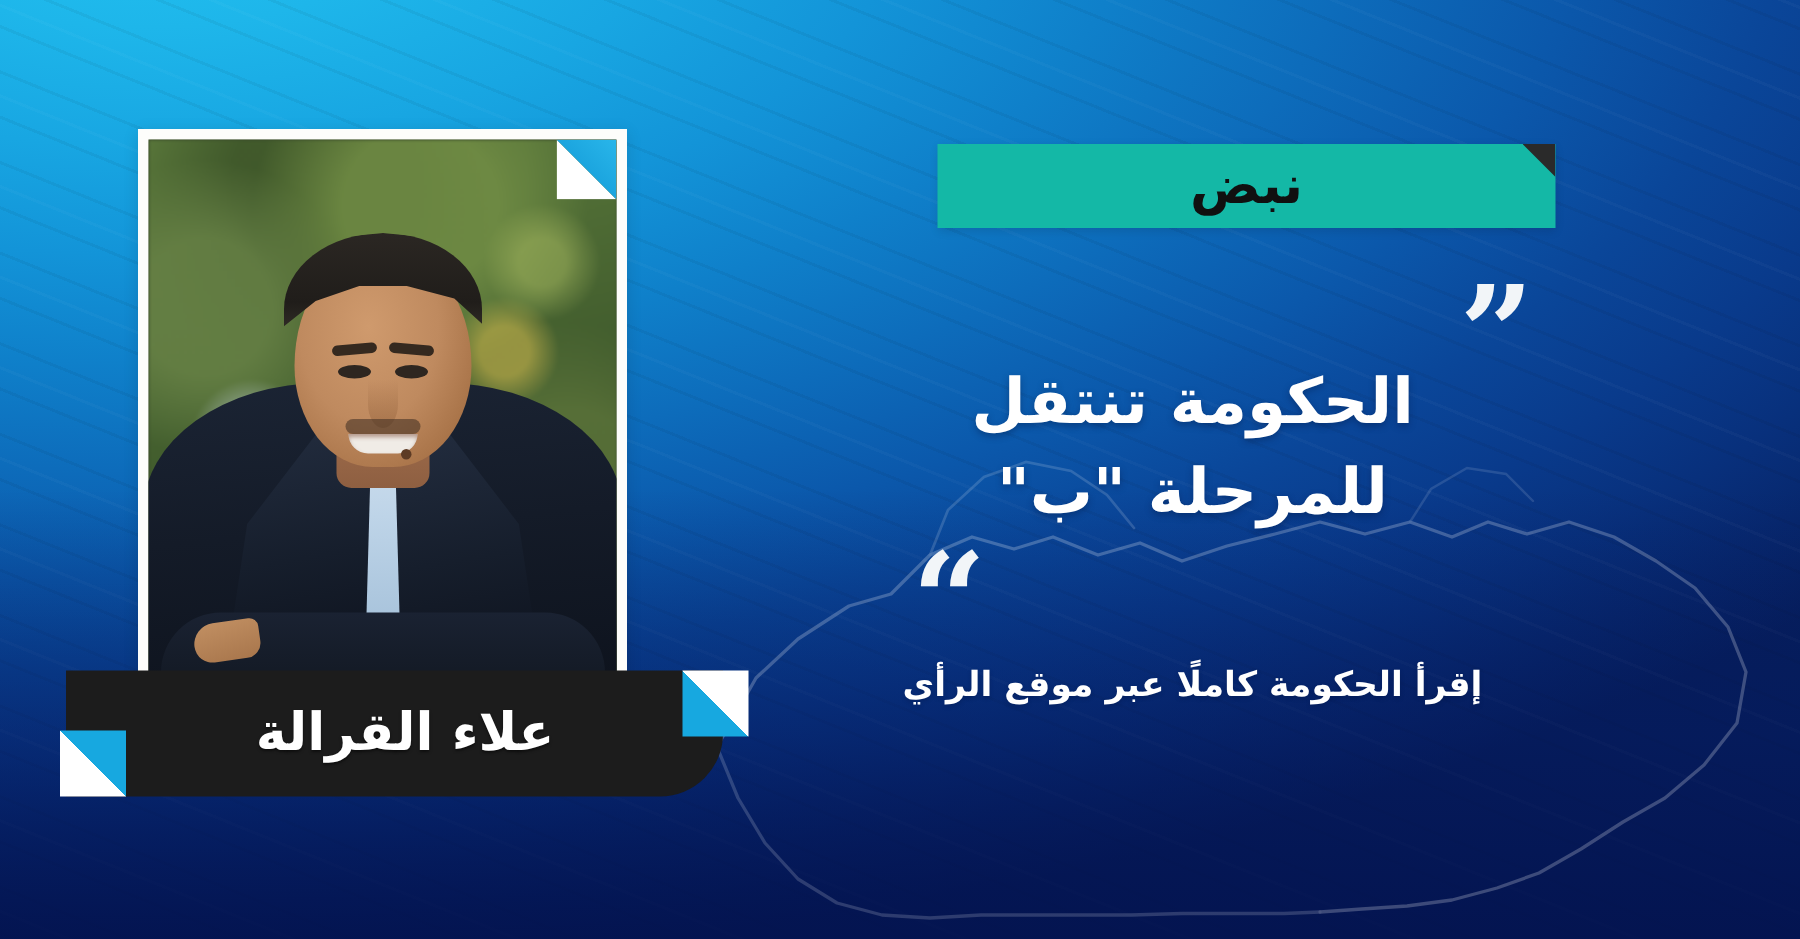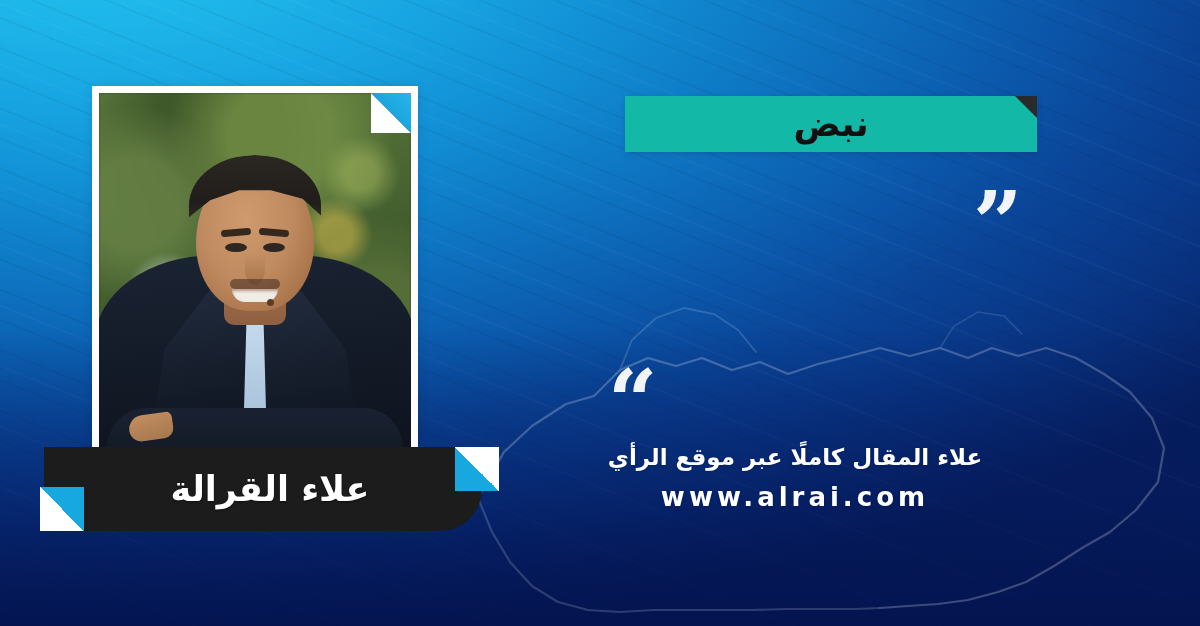--- a/index.html
+++ b/index.html
@@ -406,19 +406,22 @@
   <div class="plate-accent-bl"></div>
 
   <div class="banner">
     <span class="banner-text">نبض</span>
     <span class="banner-fold"></span>
   </div>
 
   <span class="quote-mark quote-close">”</span>
   <span class="quote-mark quote-open">“</span>
 
+  <div class="headline">
+    <span class="hl-line">الحكومة تنتقل</span>
+    <span class="hl-line">للمرحلة "ب"</span>
+  </div>
 
   <div class="cta">
-    <div class="cta-arabic">علاء المقال كاملًا عبر موقع الرأي</div>
-    <div class="cta-url">www.alrai.com</div>
+    <div class="cta-arabic">إقرأ الحكومة كاملًا عبر موقع الرأي</div>
   </div>
 
 </div>
 
 </body></html>

